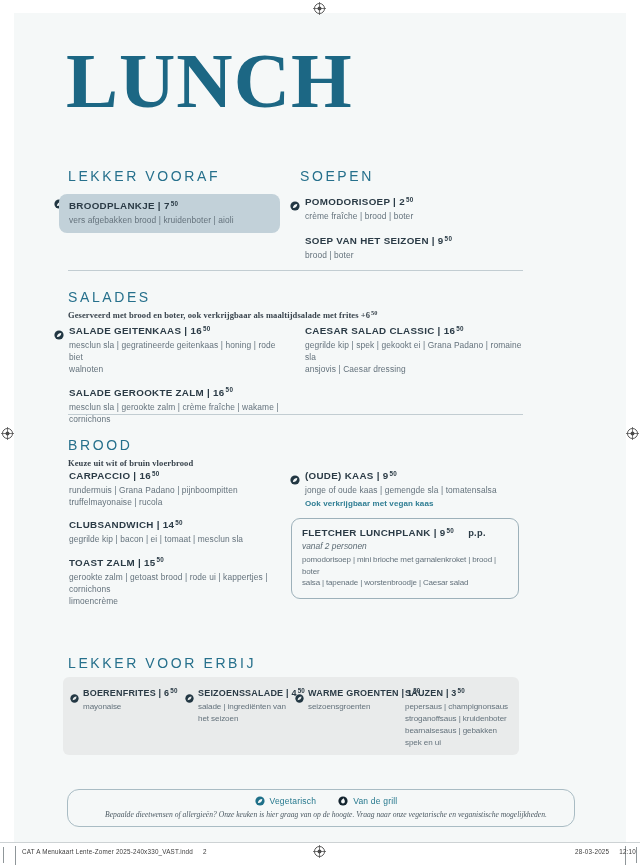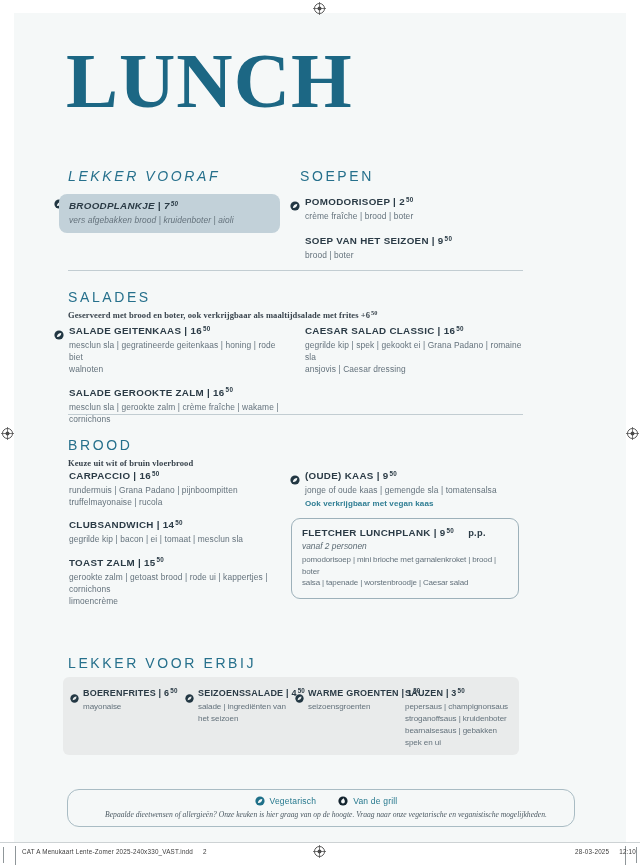--- a/index.html
+++ b/index.html
@@ -70,21 +70,21 @@
       <circle cx="7" cy="7" r="2.1" fill="#4a4a4a"></circle>
     </svg>
   <div class="hline"></div>
   <div class="tick" style="left:15px;top:846px;height:19px;"></div>
   <div class="tick" style="left:3px;top:847px;height:16px;"></div>
   <div class="tick" style="left:625px;top:846px;height:19px;"></div>
   <div class="tick" style="left:636px;top:847px;height:16px;"></div>
 
   <div class="abs menu-title" style="left:66px;top:42px;text-align:right;">LUNCH</div>
 
-  <div class="abs" style="left:54px;top:168px;width:226px;font-style:italic;">
+  <div class="abs" style="left:54px;top:168px;width:226px;">
     <div class="sec-heading" style="padding-left:14px;">LEKKER VOORAF</div>
     <div class="item" style="margin-top:10px;">
       <span class="igut"><svg width="10" height="10" viewBox="0 0 10 10">
             <circle cx="5" cy="5" r="4.6" fill="#223743"></circle>
             <path d="M2.9 6.9 C3.1 4.3 4.9 3.0 7.3 2.9 C7.1 5.6 5.5 7.0 2.9 6.9 Z" fill="#f5f8f8"></path>
           </svg></span>
       <div class="ibody hl">
         <div class="iname"><span>BROODPLANKJE | 7</span><span class="sup">50</span></div>
         <div class="idesc">vers afgebakken brood | kruidenboter | aioli</div>
       </div>

